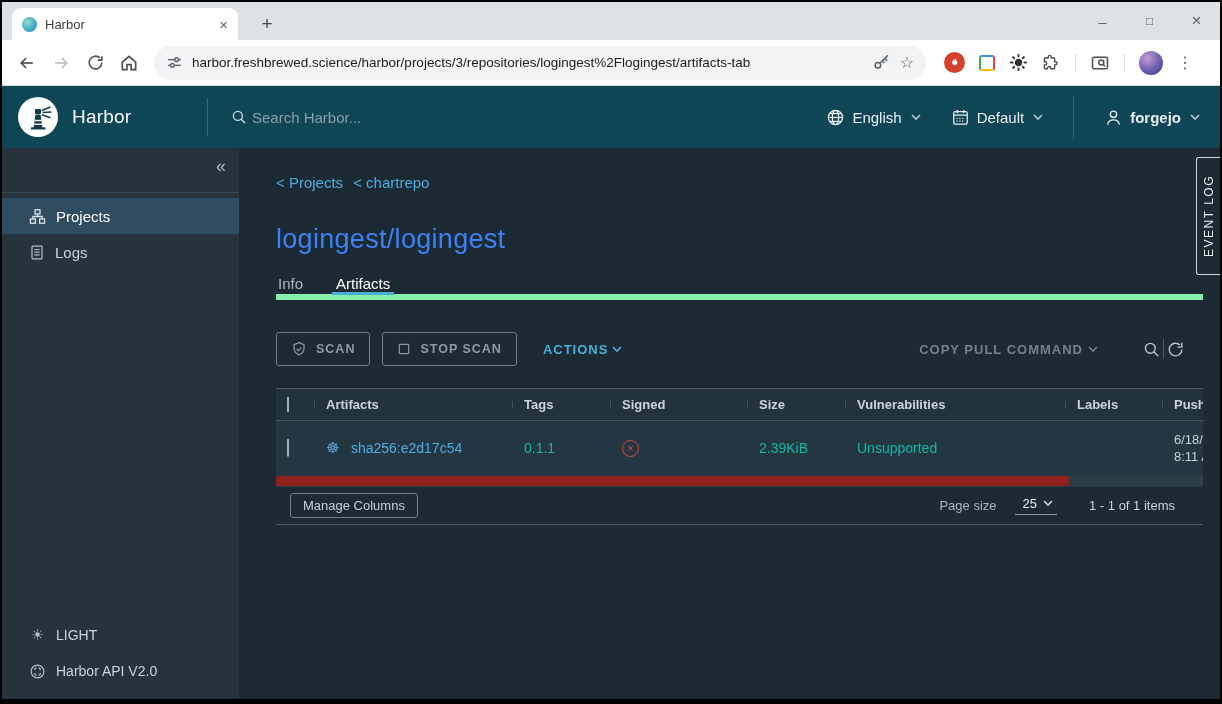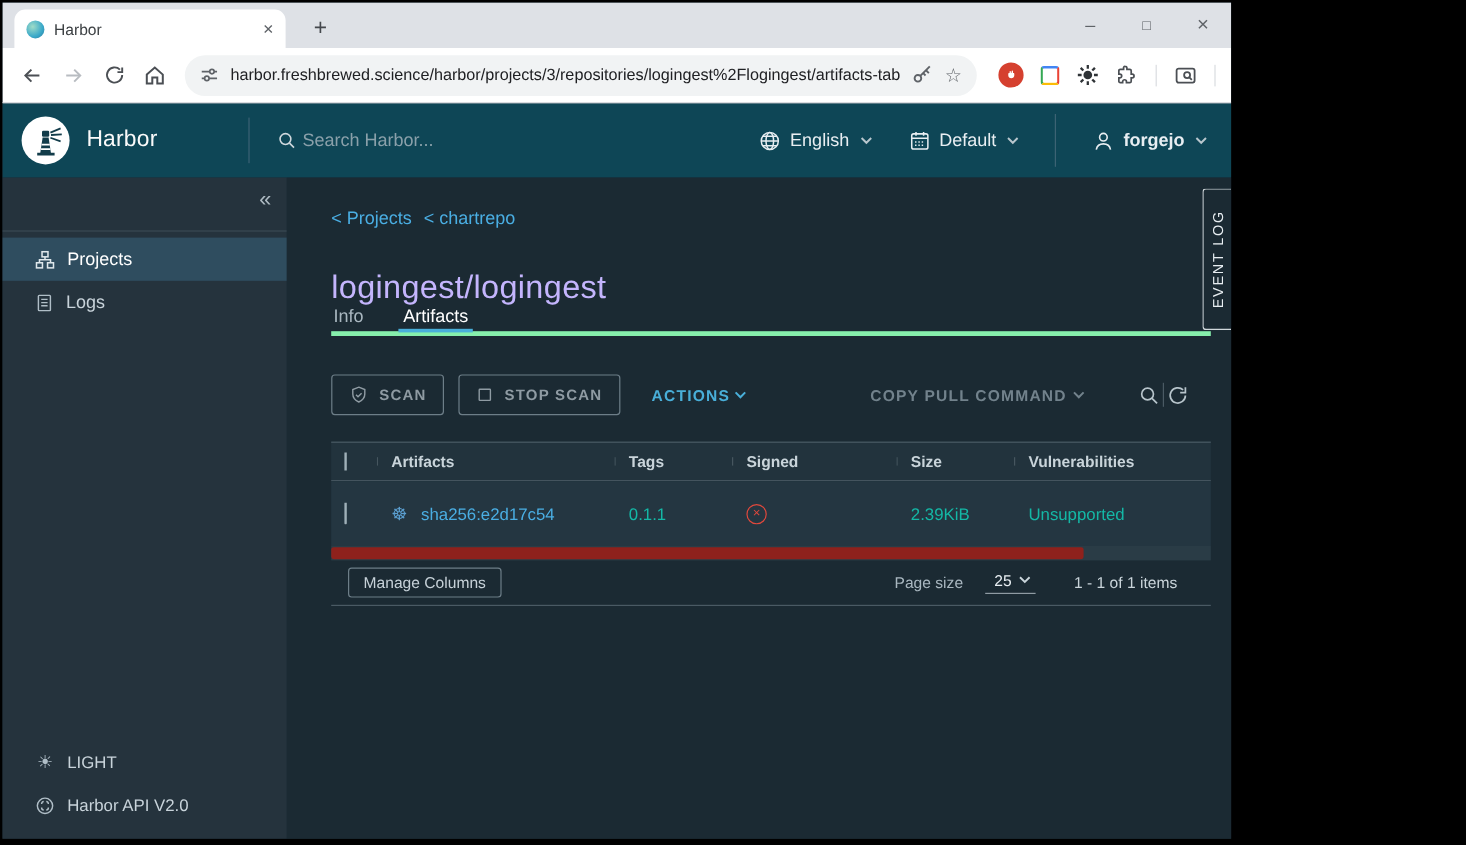--- a/index.html
+++ b/index.html
@@ -1,18 +1,18 @@
 <!DOCTYPE html>
 <html><head>
 <meta charset="utf-8">
 <style>
   * { margin:0; padding:0; box-sizing:border-box; }
   html,body { width:1222px; height:704px; background:#000; overflow:hidden;
     font-family:"Liberation Sans", sans-serif; }
-  .window { position:absolute; left:2px; top:2px; width:1024px; height:697px;
+  .window { position:absolute; left:2px; top:2px; width:1218px; height:697px;
     background:#1b2a33; overflow:hidden; }
 
   
   .tabstrip { position:relative; height:38px; background:#dee1e6; }
   .btab { position:absolute; left:10px; top:6px; width:226px; height:32px; background:#fff;
     border-radius:9px 9px 0 0; display:flex; align-items:center; padding:0 10px; gap:8px; }
   .favicon { width:15px; height:15px; border-radius:50%;
     background:radial-gradient(circle at 35% 35%, #9fdcc8, #3aa9c9 60%, #2b7a9c); flex:none; }
   .btab-title { font-size:13px; color:#3c4043; flex:1; }
   .btab-close { font-size:15px; color:#5f6368; cursor:default; }
@@ -71,22 +71,22 @@
   .main { position:absolute; left:237px; top:146px; right:0; bottom:0; background:#1b2a33;
     padding:0 17px 0 37px; }
   .eventlog { position:absolute; right:0; top:9px; width:24px; height:118px; background:#1b2a33;
     border:1px solid #d2d9dd; border-right:none; border-radius:3px 0 0 3px;
     display:flex; align-items:center; justify-content:center; }
   .eventlog span { writing-mode:vertical-rl; transform:rotate(180deg); font-size:12px;
     letter-spacing:1.5px; color:#e8eef2; white-space:nowrap; }
 
   .breadcrumbs { margin-top:26px; display:flex; gap:10px; }
   .breadcrumbs a { color:#4aaee3; font-size:15px; text-decoration:none; }
-  .page-title { margin-top:33px; font-size:27px; font-weight:300; color:#c4b5fd; letter-spacing:.3px; }
-  .tabs { border-bottom:4px solid #86efac; display:flex; gap:29px; height:25px; }
+  .page-title { margin-top:33px; font-size:27px; font-weight:300; color:#3b82f6; letter-spacing:.3px; }
+  .tabs { margin-top:20px; border-bottom:6px solid #86efac; display:flex; gap:29px; height:25px; }
   .tab-item { font-size:15px; color:#a9b7c0; position:relative; padding:0 2px; }
   .tab-item.active { color:#fff; }
   .tab-item.active::after { content:""; position:absolute; left:-2px; right:-2px; bottom:-1px;
     height:3px; background:#49afd9; }
 
   .actionbar { margin-top:32px; height:34px; display:flex; align-items:center; }
   .ghost-btn { height:34px; background:transparent; border:1px solid #6d7e88; border-radius:3px;
     color:#8f9ba3; font-size:12.5px; font-weight:bold; letter-spacing:1px; display:flex; align-items:center;
     gap:9px; padding:0 14px; font-family:"Liberation Sans", sans-serif;justify-content:flex-end; }
   .ghost-btn + .ghost-btn { margin-left:12px; }

